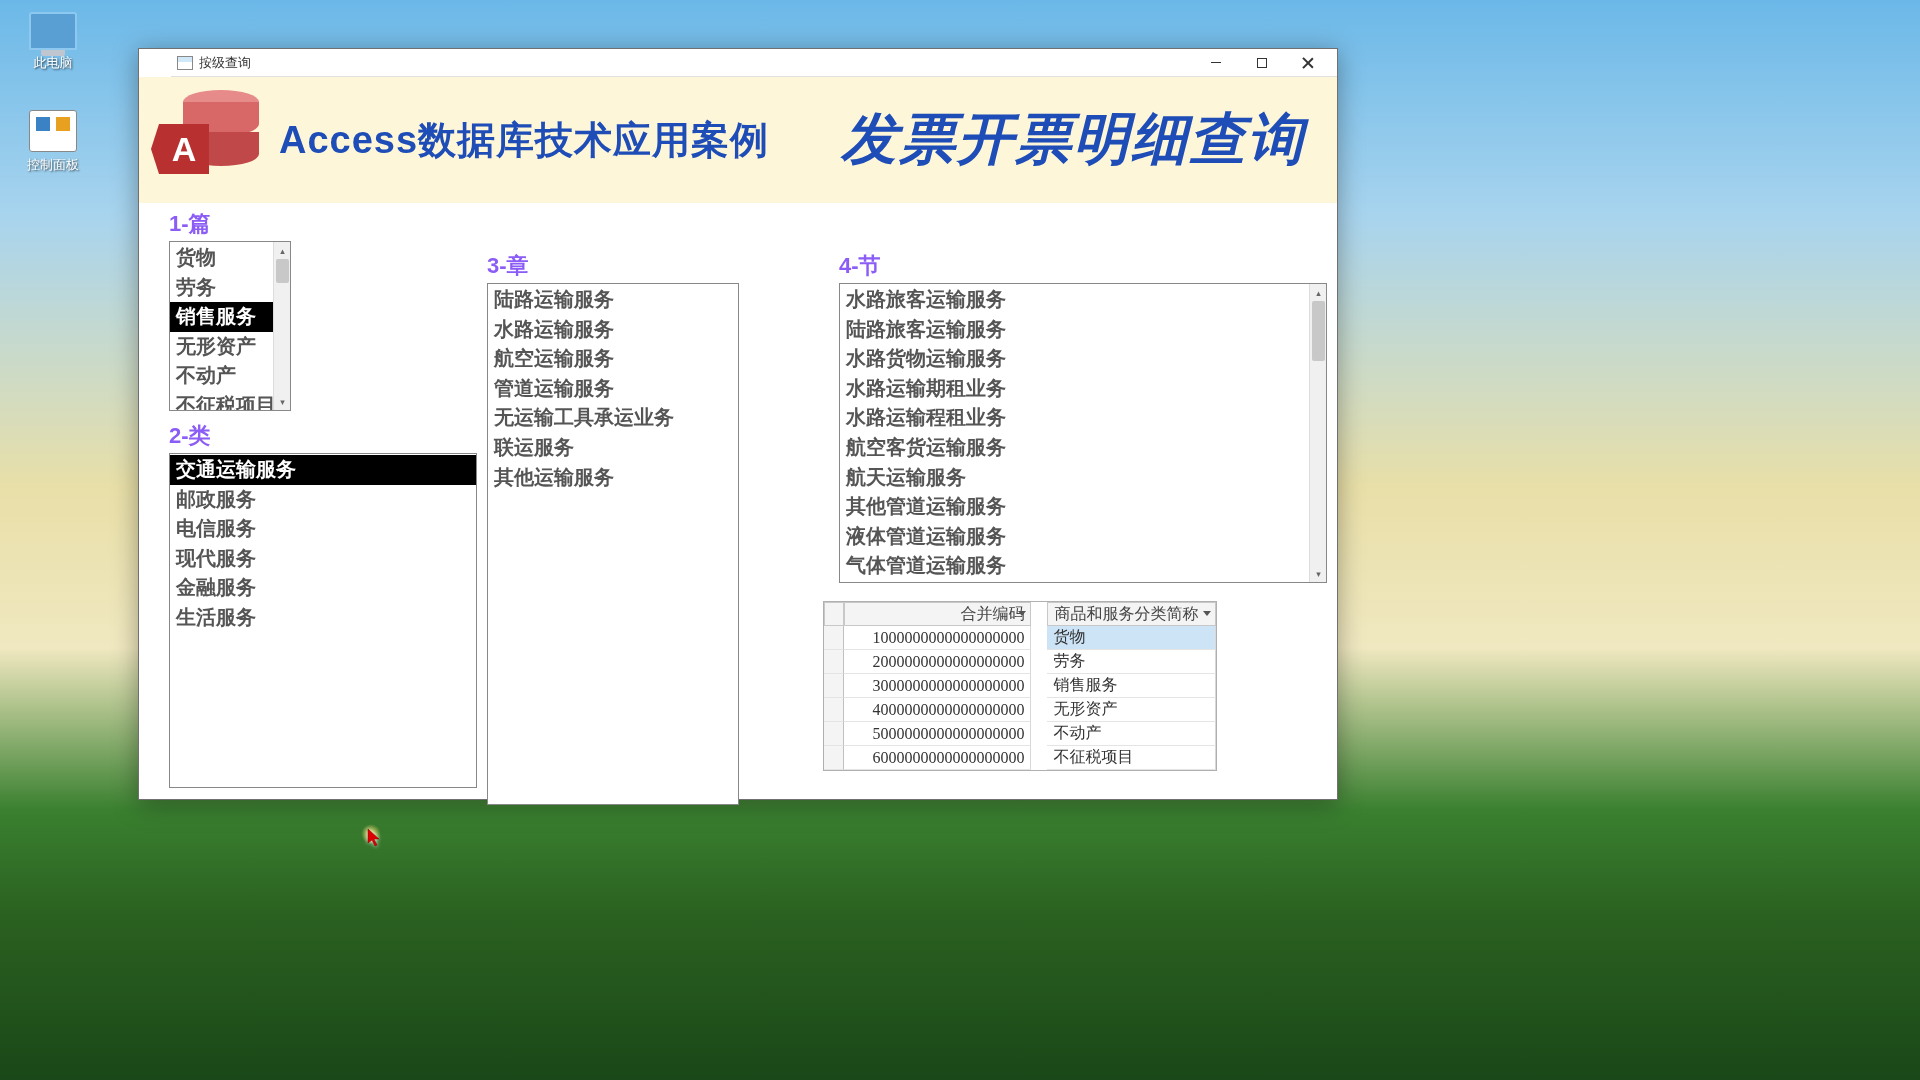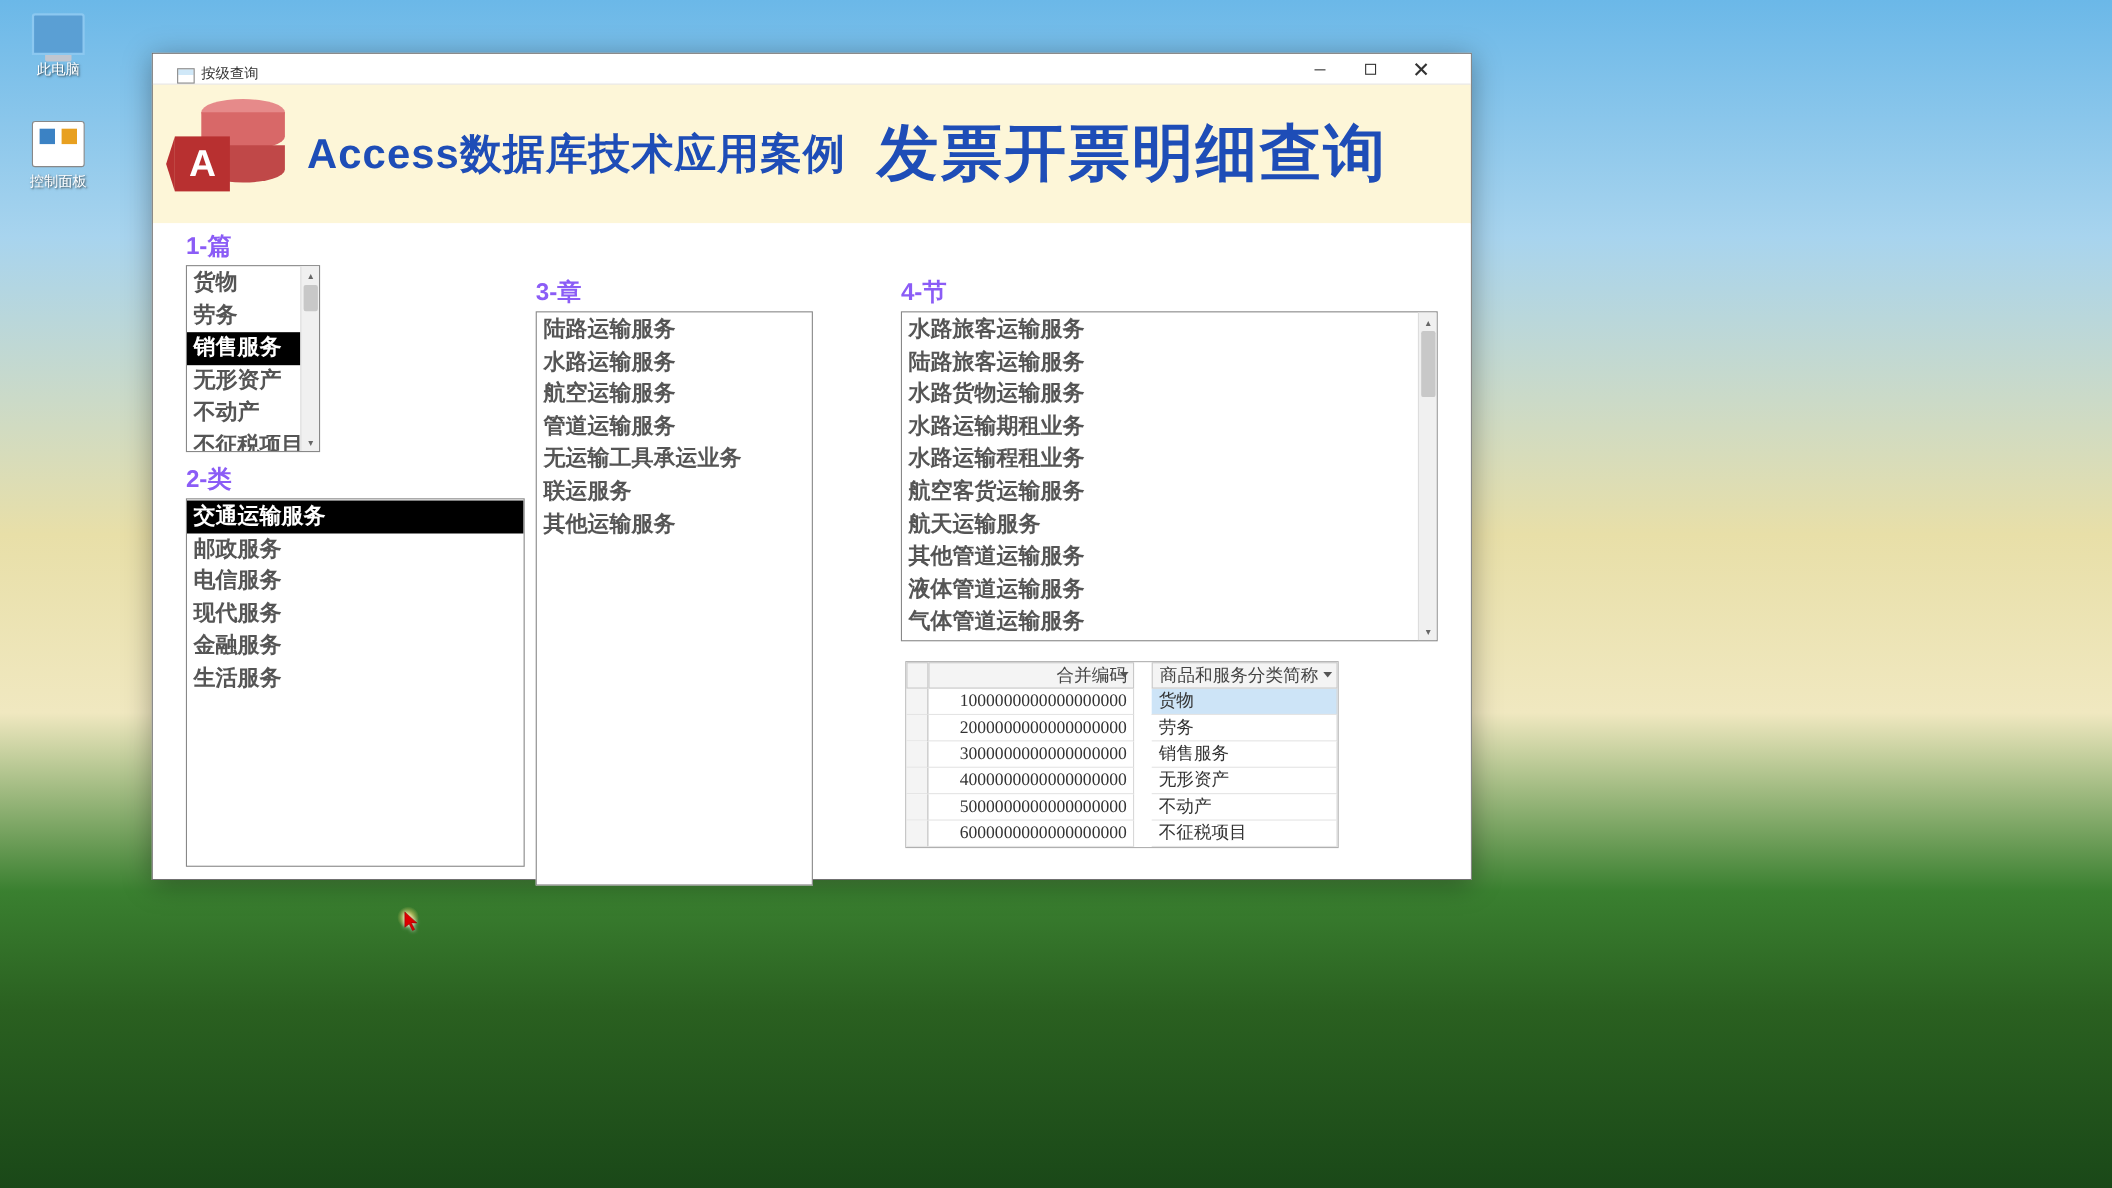--- a/index.html
+++ b/index.html
@@ -17,22 +17,22 @@
 .cp-icon { width: 48px; height: 42px; background: #fff; border: 1px solid #888; border-radius: 3px; position: relative; }
 .cp-icon::before { content: ""; position: absolute; top: 6px; left: 6px; width: 14px; height: 14px; background: #3b82c4; }
 .cp-icon::after { content: ""; position: absolute; top: 6px; right: 6px; width: 14px; height: 14px; background: #e8a020; }
 
 .window {
   position: absolute; left: 138px; top: 48px; width: 1200px; height: 752px;
   background: #fff; border: 1px solid #707070; box-shadow: 0 4px 24px rgba(0,0,0,.35);
   display: flex; flex-direction: column;
 }
 .titlebar {
-  height: 28px; display: flex; align-items: flex-end; padding: 0 22px;
-  font-size: 13px; color: #333; background: #fff; border-bottom: 1px solid #e0e0e0;
+  height: 28px; display: flex; align-items: center; padding: 0 6px;
+  font-size: 13px; color: #333; background: #fff; border-bottom: 1px solid #e0e0e0; margin-left: 32px;
 }
 .titlebar .form-icon { width: 16px; height: 14px; border: 1px solid #888; background: linear-gradient(to bottom, #d0e8f8 40%, #fff 40%); margin-right: 6px; }
 .titlebar .spacer { flex: 1; }
 .winbtn { width: 46px; height: 26px; display: flex; align-items: center; justify-content: center; font-family: "Segoe MDL2 Assets", sans-serif; font-size: 13px; color: #333; cursor: pointer; }
 .min-glyph { width: 10px; height: 1px; background: #333; }
 .max-glyph { width: 10px; height: 10px; border: 1px solid #333; }
 .close-glyph { position: relative; width: 12px; height: 12px; }
 .close-glyph::before, .close-glyph::after { content: ""; position: absolute; left: 5px; top: -1px; width: 1.5px; height: 14px; background: #333; }
 .close-glyph::before { transform: rotate(45deg); }
 .close-glyph::after { transform: rotate(-45deg); }
@@ -41,28 +41,28 @@
   height: 126px; background: #fdf6d8; display: flex; align-items: center; padding: 0 20px;
 }
 .access-logo { width: 100px; height: 100px; position: relative; margin-right: 20px; }
 .db-cyl { position: absolute; left: 24px; top: 0; width: 76px; height: 92px; }
 .db-top { width: 76px; height: 24px; background: #e68a8a; border-radius: 50%; }
 .db-mid { width: 76px; height: 34px; background: #d86868; margin-top: -12px; border-radius: 0 0 38px 38px / 0 0 12px 12px; }
 .db-bot { width: 76px; height: 34px; background: #c04848; margin-top: -4px; border-radius: 0 0 38px 38px / 0 0 12px 12px; }
 .a-badge { position: absolute; left: 0; top: 34px; width: 50px; height: 50px; background: #b83030; display: flex; align-items: center; justify-content: center; color: #fff; font-size: 34px; font-weight: bold; }
 .a-badge::before { content: ""; position: absolute; left: -8px; top: 0; width: 0; height: 0; border-top: 25px solid transparent; border-bottom: 25px solid transparent; border-right: 8px solid #b83030; }
 .header-title { color: #1e4db7; font-size: 38px; font-weight: 700; margin-right: 28px; letter-spacing: 1px; }
-.header-title-big { color: #1e4db7; font-size: 56px; font-weight: 800; letter-spacing: 2px; }
+.header-title-big { color: #1e4db7; font-size: 56px; font-weight: 800; font-style: italic; letter-spacing: 2px; margin-left: 44px; }
 
 .body-area { flex: 1; padding: 6px 30px 16px; position: relative; background: #fff; }
 .section-label { color: #8b5cf6; font-size: 22px; font-weight: 700; margin-bottom: 2px; }
 
 .col1 { position: absolute; left: 30px; top: 6px; width: 310px; }
 .col2 { position: absolute; left: 348px; top: 48px; width: 254px; }
-.col3 { position: absolute; left: 680px; top: 48px; width: 490px; }
+.col3 { position: absolute; left: 700px; top: 48px; width: 490px; }
 
 .listbox {
   border: 1px solid #888; background: #fff; overflow: hidden; position: relative;
 }
 .listbox.small { width: 122px; height: 170px; }
 .listbox.med1 { width: 308px; height: 335px; }
 .listbox.med2 { width: 252px; height: 522px; }
 .listbox.med3 { width: 488px; height: 300px; }
 .list-inner { padding: 1px 0; }
 .list-item { font-size: 20px; font-weight: 600; color: #555; padding: 1px 6px; white-space: nowrap; cursor: pointer; line-height: 1.38; }

